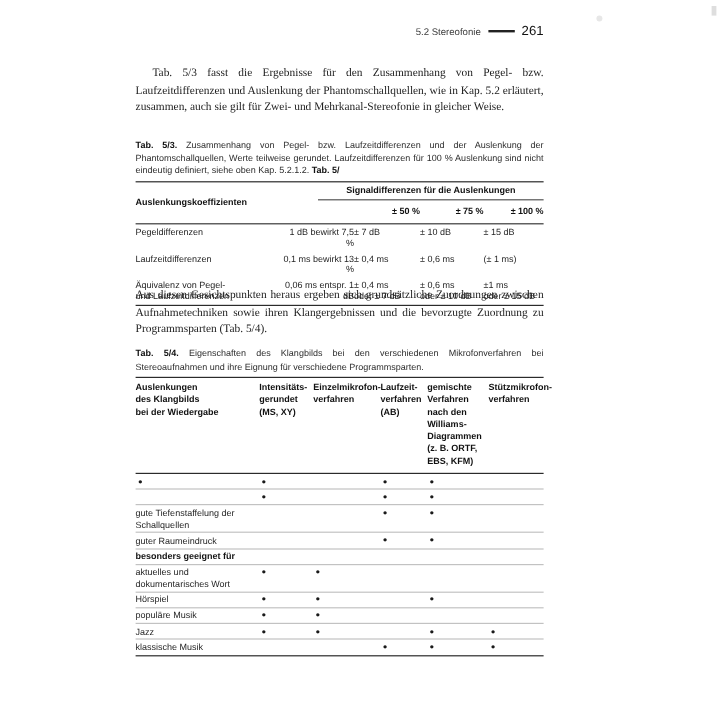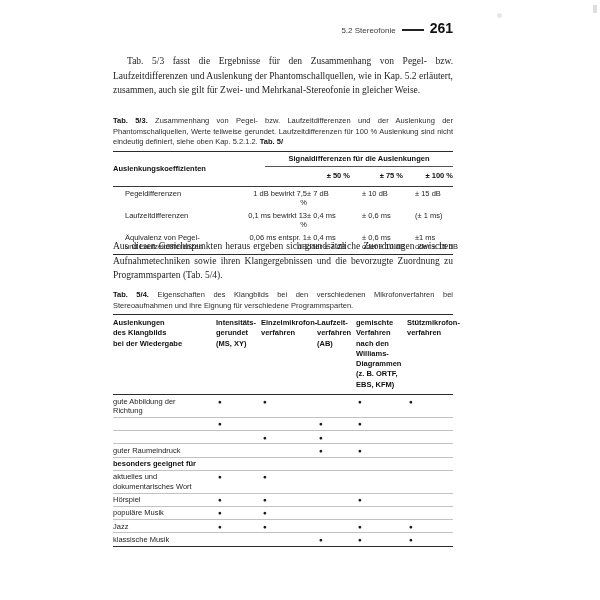--- a/index.html
+++ b/index.html
@@ -6,21 +6,21 @@
   body{width:600px;height:600px;background:#ffffff;position:relative;overflow:hidden;
        font-family:"Liberation Sans",sans-serif;color:#1f1f1f;
        -webkit-font-smoothing:antialiased;}
   .abs{position:absolute;}
   .pre{white-space:pre-line;}
 
   
   .running-head{left:113px;top:20px;width:340px;text-align:right;font-size:8px;color:#3c3c3c;}
   .running-head .dash{display:inline-block;width:22px;height:2.2px;background:#222;
        vertical-align:2px;margin:0 6px;}
-  .running-head .pageno{font-weight:bold;font-size:14px;color:#111;}
+  .running-head .pageno{font-weight:normal;font-size:11px;color:#111;}
 
   
   .para{left:113px;width:340px;font-family:"Liberation Serif",serif;font-size:9.5px;
         line-height:14.6px;text-align:justify;color:#1c1c1c;}
   .p1{top:54px;text-indent:14px;}
   .p2{top:239px;}
   .it{}
 
   
   .caption{left:113px;width:340px;font-size:7.5px;line-height:10.5px;color:#2e2e2e;text-align:justify;}
@@ -29,21 +29,21 @@
   .caption b{color:#111;}
 
   
   .t1{left:113px;top:151px;width:340px;border-top:1.6px solid #2b2b2b;border-bottom:1.6px solid #2b2b2b;font-size:7.5px;}
   .t1-head{position:relative;height:34px;border-bottom:1px solid #3a3a3a;}
   .t1-rowhead{position:absolute;left:0;top:12px;font-weight:bold;color:#111;}
   .t1-group{position:absolute;left:152px;top:2px;width:188px;text-align:center;font-weight:bold;
             color:#111;padding-bottom:2.5px;border-bottom:1px solid #555;}
   .t1-sub{position:absolute;top:19px;width:60px;text-align:right;font-weight:bold;color:#111;}
   .t1-sub.c50{left:177px;} .t1-sub.c75{left:230px;} .t1-sub.c100{left:280px;}
-  .t1-row{display:grid;grid-template-columns:120px 62px 55px 53px 50px;padding:1.5px 0;line-height:9.6px;margin-left:12px;}
+  .t1-row{display:grid;grid-template-columns:120px 62px 55px 53px 50px;padding:1.5px 0;line-height:9.6px;}
   .t1-row .num{}
   .t1-row .coeff{text-align:right;}
   .t1-row.equiv .coeff{align-self:center;}
 
   
   .t2{left:113px;top:314px;width:340px;border-top:1.6px solid #2b2b2b;font-size:7.5px;}
   .t2-head{display:grid;grid-template-columns:103px 45px 56px 39px 51px 46px;
            padding:3px 0 4px;border-bottom:1.4px solid #2b2b2b;
            font-weight:bold;color:#111;line-height:10.3px;}
   .t2-row{display:grid;grid-template-columns:103px 45px 56px 39px 51px 46px;
@@ -124,36 +124,36 @@
 nach den
 Williams-
 Diagrammen
 (z. B. ORTF,
 EBS, KFM)</div>
     <div class="pre">Stützmikrofon-
 verfahren</div>
   </div>
 
   <div class="t2-row">
-    <div class="pre">gute Abbildung der
-Richtung</div>
-    <div class="dot">●</div>
-    <div class="dot">●</div>
-    <div class="dot"></div>
-    <div class="dot">●</div>
-    <div class="dot">●</div>
-  </div>
-  <div class="t2-row">
-    <div class="dot"></div>
-    <div class="dot">●</div>
-    <div class="dot"></div>
-    <div class="dot">●</div>
-    <div class="dot">●</div>
-  </div>
-  <div class="t2-row">
+    <div class="dot">●</div>
+    <div class="dot">●</div>
+    <div class="dot"></div>
+    <div class="dot">●</div>
+    <div class="dot">●</div>
+  </div>
+  <div class="t2-row">
+    <div class="dot"></div>
+    <div class="dot">●</div>
+    <div class="dot"></div>
+    <div class="dot">●</div>
+    <div class="dot">●</div>
+  </div>
+  <div class="t2-row">
+    <div class="pre">gute Tiefenstaffelung der
+Schallquellen</div>
     <div class="dot"></div>
     <div class="dot"></div>
     <div class="dot">●</div>
     <div class="dot">●</div>
     <div class="dot"></div>
   </div>
   <div class="t2-row">
     <div class="pre">guter Raumeindruck</div>
     <div class="dot"></div>
     <div class="dot"></div>

